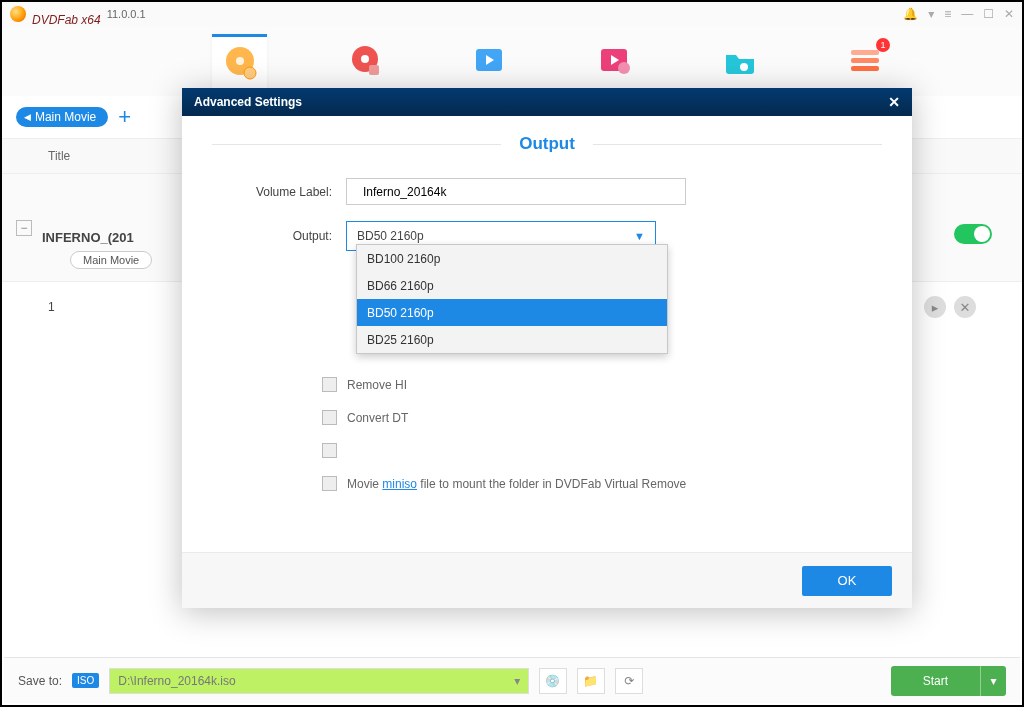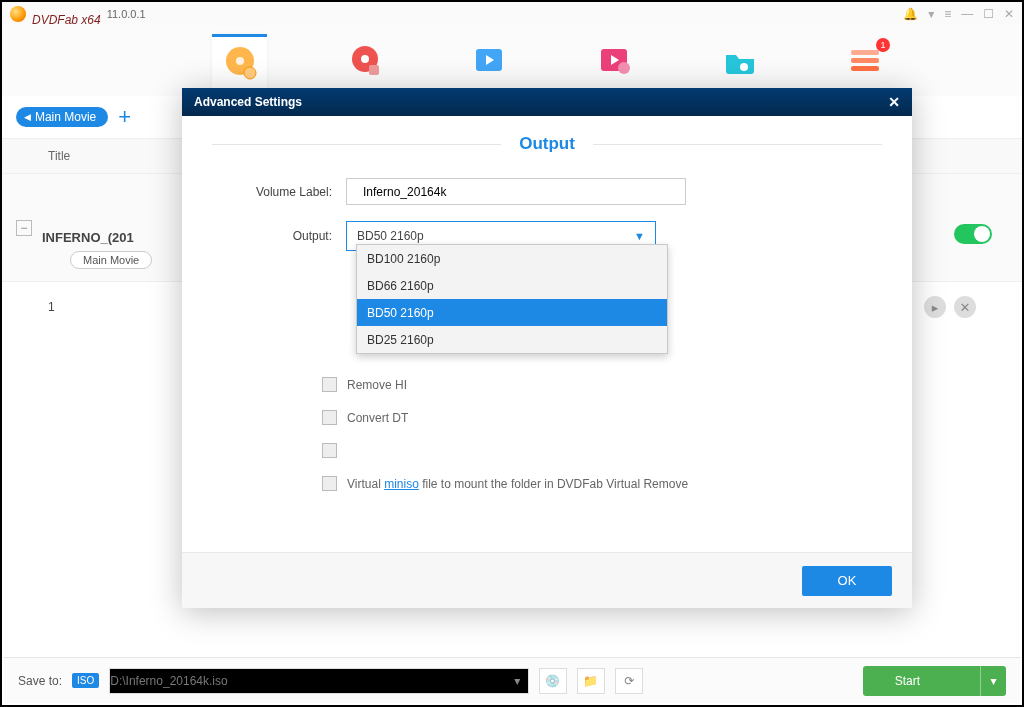--- a/index.html
+++ b/index.html
@@ -34,24 +34,24 @@
   .toggle { position:absolute; right:30px; top:222px; width:38px; height:20px; background:#22c55e; border-radius:10px; }
   .toggle::after { content:""; position:absolute; right:2px; top:2px; width:16px; height:16px; background:#fff; border-radius:50%; }
 
   .sub-row { display:flex; align-items:center; padding:14px 46px; font-size:12px; color:#444; }
   .sub-row .round { width:22px; height:22px; border-radius:50%; background:#ddd; color:#888; display:flex; align-items:center; justify-content:center; font-size:13px; margin-left:auto; }
   .sub-row .round + .round { margin-left:8px; }
 
   
   .bottombar { position:absolute; left:2px; right:2px; bottom:2px; height:46px; border-top:1px solid #e5e5e5; background:#fbfbfb; display:flex; align-items:center; padding:0 14px; gap:10px; font-size:12px; color:#555; }
   .iso-tag { background:#1e88e5; color:#fff; font-size:10px; padding:2px 5px; border-radius:2px; }
-  .path-box { flex:0 0 420px; height:26px; border:1px solid #ddd; background:#000000; display:flex; align-items:center; padding:0 0; color:#777; position:relative; }
+  .path-box { flex:0 0 420px; height:26px; border:1px solid #ddd; background:#bef264; display:flex; align-items:center; padding:0 8px; color:#777; position:relative; }
   .path-box::after { content:"\25BE"; position:absolute; right:8px; color:#888; }
   .mini-btn { width:28px; height:26px; border:1px solid #ddd; background:#fff; display:flex; align-items:center; justify-content:center; color:#888; cursor:pointer; }
-  .start-btn { margin-left:auto; height:30px; background:#4caf50; color:#fff; border-radius:3px; display:flex; align-items:center;gap:28px; }
+  .start-btn { margin-left:auto; height:30px; background:#4caf50; color:#fff; border-radius:3px; display:flex; align-items:center; }
   .start-btn .lbl { padding:0 32px; }
   .start-btn .caret { width:26px; border-left:1px solid rgba(255,255,255,.4); display:flex; align-items:center; justify-content:center; height:100%; }
 
   
   .modal { position:absolute; left:150px; top:86px; width:730px; height:520px; background:#fff; box-shadow:0 4px 30px rgba(0,0,0,.25); display:flex; flex-direction:column;margin-left:30px; }
   .modal-title { background:linear-gradient(#033a70,#03294f); color:#fff; height:28px; display:flex; align-items:center; padding:0 12px; font-size:12px; font-weight:600; }
   .modal-title .x { margin-left:auto; cursor:pointer; font-size:14px; }
   .modal-body { padding:18px 30px; flex:1; position:relative; }
   .section-hr { display:flex; align-items:center; gap:18px; margin-bottom:24px; }
   .section-hr::before, .section-hr::after { content:""; flex:1; height:1px; background:#e5e5e5; }
@@ -217,20 +217,20 @@
     <div class="check-row">
       <span class="cb"></span>
       <span>Convert DT</span>
     </div>
     <div class="check-row">
       <span class="cb"></span>
     </div>
     <div class="check-row">
       <span class="cb"></span>
       <span>
-        <span>Virtual </span><a href="#">miniso</a><span> file to mount the folder in DVDFab Virtual Remove</span>
+        <span>Movie </span><a href="#">miniso</a><span> file to mount the folder in DVDFab Virtual Remove</span>
       </span>
     </div>
   </div>
   <div class="modal-footer">
     <button class="ok-btn">OK</button>
   </div>
 </div>
 
 </body></html>

